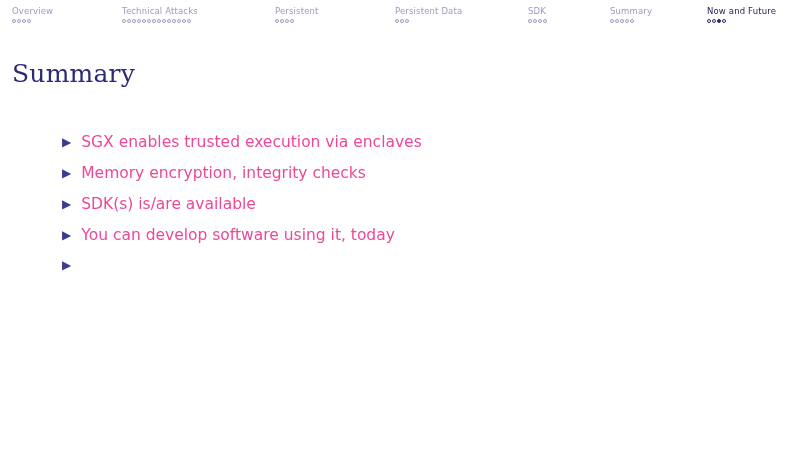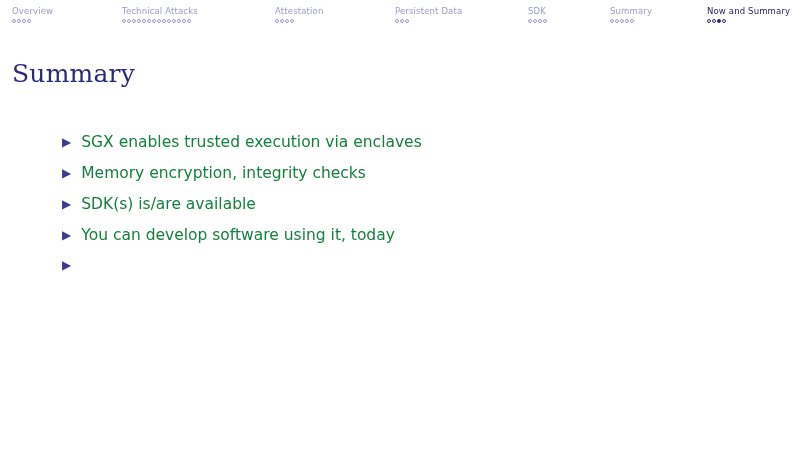--- a/index.html
+++ b/index.html
@@ -100,21 +100,21 @@
     color: #3b3b8f;
     font-size: 12px;
     line-height: 22px;
     flex: 0 0 auto;
     position: relative;
     top: -1px;
   }
   .bullet-text {
     font-size: 15.5px;
     line-height: 22px;
-    color: #15803d;
+    color: #ec4899;
     font-family: "DejaVu Sans", sans-serif;
     white-space: nowrap;
   }
 </style>
 </head>
 <body>
 
 <div class="slide">
 
   <div class="navbar">
@@ -140,21 +140,21 @@
           <span class="dot"></span>
           <span class="dot"></span>
           <span class="dot"></span>
           <span class="dot"></span>
           <span class="dot"></span>
           <span class="dot"></span>
           <span class="dot"></span>
         </div>
       </div>
       <div class="nav-section" style="position: absolute; left: 275px;">
-        <div class="nav-label">Attestation</div>
+        <div class="nav-label">Persistent</div>
         <div class="nav-dots">
           <span class="dot"></span>
           <span class="dot"></span>
           <span class="dot"></span>
           <span class="dot"></span>
         </div>
       </div>
       <div class="nav-section" style="position: absolute; left: 395px; justify-content: flex-end;">
         <div class="nav-label">Persistent Data</div>
         <div class="nav-dots">
@@ -176,21 +176,21 @@
         <div class="nav-label">Summary</div>
         <div class="nav-dots">
           <span class="dot"></span>
           <span class="dot"></span>
           <span class="dot"></span>
           <span class="dot"></span>
           <span class="dot"></span>
         </div>
       </div>
       <div class="nav-section active" style="position: absolute; left: 707px;">
-        <div class="nav-label">Now and Summary</div>
+        <div class="nav-label">Now and Future</div>
         <div class="nav-dots">
           <span class="dot"></span>
           <span class="dot"></span>
           <span class="dot filled"></span>
           <span class="dot"></span>
         </div>
       </div>
     </div>
 
   <h1 class="slide-title">Summary</h1>

